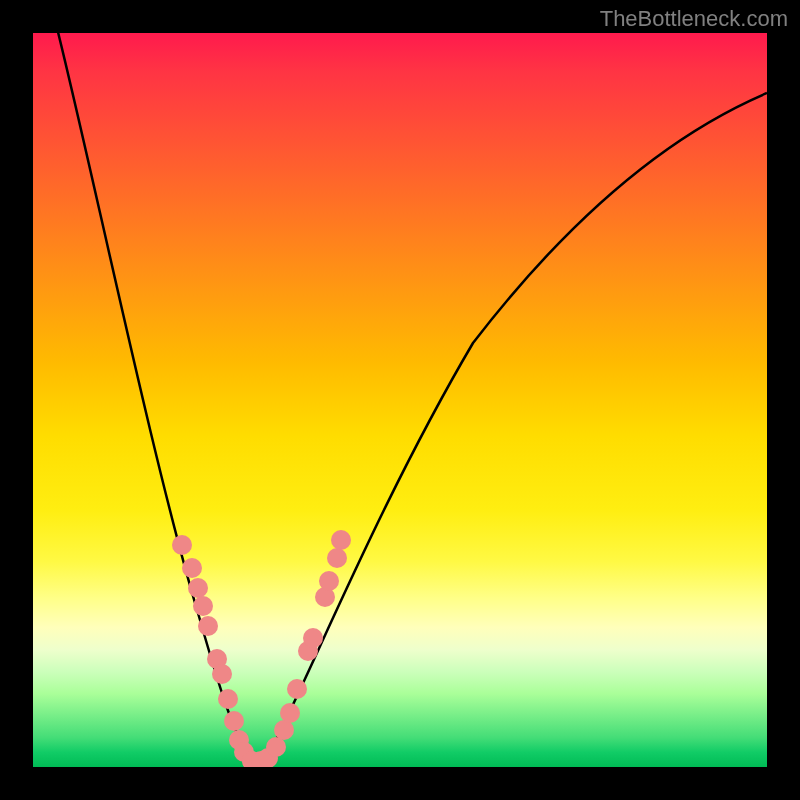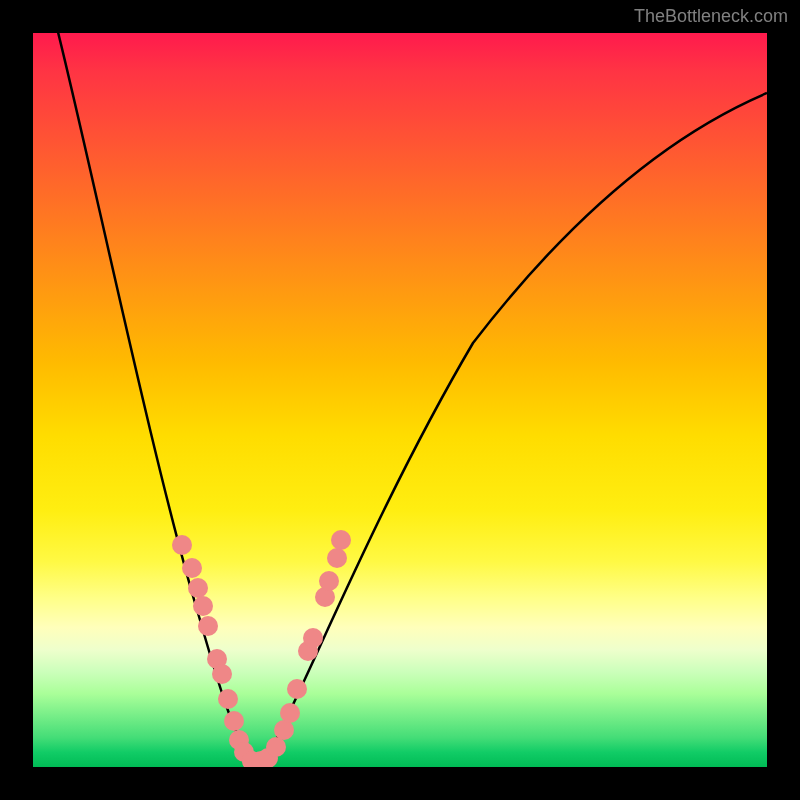--- a/index.html
+++ b/index.html
@@ -12,21 +12,21 @@
       height: 800px;
       background: #000;
       position: relative;
       font-family: Arial, sans-serif;
     }
     .watermark {
       position: absolute;
       top: 6px;
       right: 12px;
       color: #808080;
-      font-size: 18px;
+      font-size: 22px;
       font-weight: normal;
       z-index: 10;
     }
     .plot-area {
       position: absolute;
       top: 33px;
       left: 33px;
       width: 734px;
       height: 734px;
       background: linear-gradient(to bottom,

